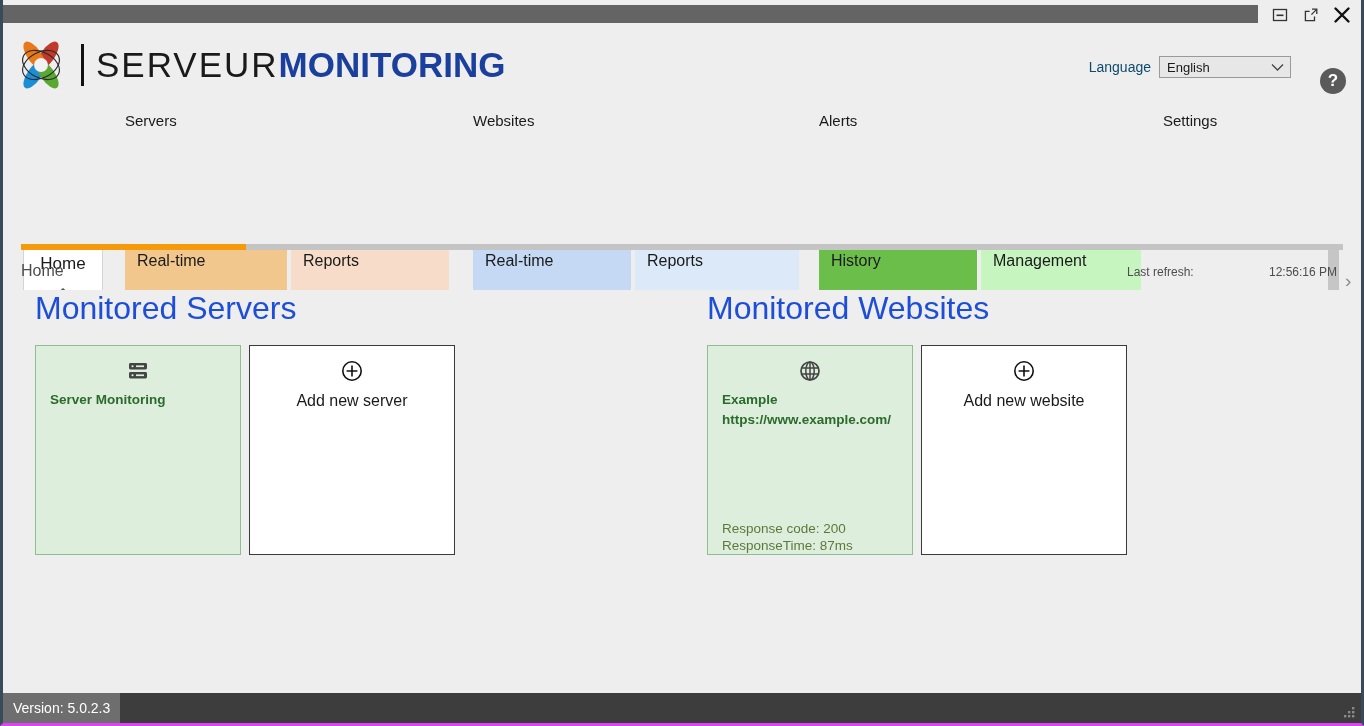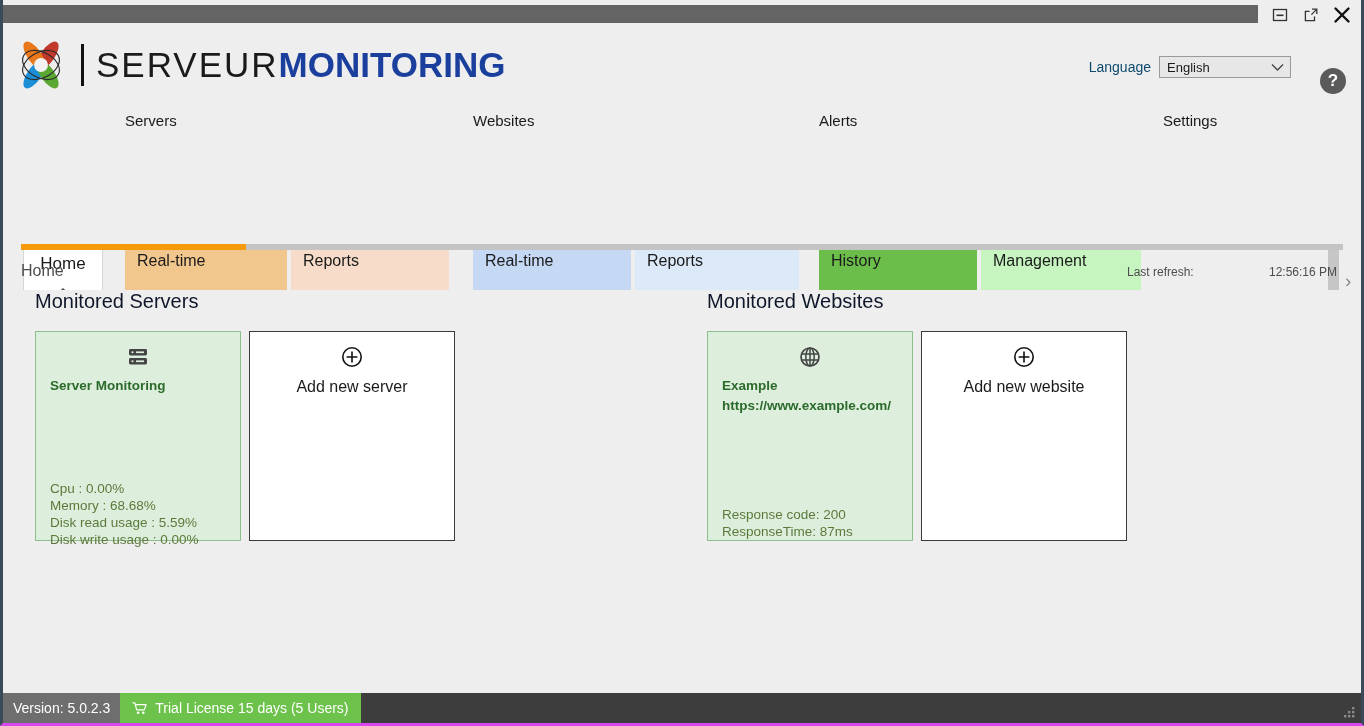--- a/index.html
+++ b/index.html
@@ -163,21 +163,21 @@
   .refresh-time { width: 90px; text-align: right; }
 
   
   .content {
     position: absolute; top: 290px; left: 0;
     width: 1358px; height: 400px;
     background: #eeeeee;
   }
   .section { position: absolute; top: 0; }
   .section-title {
-    font-size: 20px; color: #0f172a; font-weight: 400;
+    font-size: 32px; color: #1d4ed8; font-weight: 400;
     margin: 0 0 18px 0;
   }
   .cards { display: flex; gap: 8px; }
   .card {
     width: 206px; height: 210px;
     box-sizing: border-box;
     position: relative;
     cursor: pointer;
   }
   .card-monitored {
@@ -402,26 +402,20 @@
             <svg width="22" height="22" viewBox="0 0 22 22">
               <rect x="2" y="3" width="18" height="6.5" rx="1.4" fill="#444"></rect>
               <rect x="2" y="12" width="18" height="6.5" rx="1.4" fill="#444"></rect>
               <circle cx="5.5" cy="6.25" r="1.1" fill="#ddeedd"></circle>
               <circle cx="5.5" cy="15.25" r="1.1" fill="#ddeedd"></circle>
               <rect x="9" y="5.4" width="8" height="1.7" fill="#ddeedd"></rect>
               <rect x="9" y="14.4" width="8" height="1.7" fill="#ddeedd"></rect>
             </svg>
           </div>
           <div class="card-title">Server Monitoring</div>
-          <div class="card-stats server">
-            <div>Cpu : 0.00%</div>
-            <div>Memory : 68.68%</div>
-            <div>Disk read usage : 5.59%</div>
-            <div>Disk write usage : 0.00%</div>
-          </div>
         </div>
 
         <div class="card card-add">
           <div class="card-icon-top">
             <svg class="plus-icon" viewBox="0 0 22 22">
               <circle cx="11" cy="11" r="9.2" fill="none" stroke="#111" stroke-width="1.6"></circle>
               <path d="M11 5.6 V16.4 M5.6 11 H16.4" stroke="#111" stroke-width="1.6"></path>
             </svg>
           </div>
           <div class="card-add-label">Add new server</div>
@@ -461,28 +455,20 @@
           </div>
           <div class="card-add-label">Add new website</div>
         </div>
 
       </div>
     </div>
   </div>
 
   <div class="statusbar">
     <div class="sb-version">Version: 5.0.2.3</div>
-    <div class="sb-license">
-      <svg width="16" height="15" viewBox="0 0 34 30">
-        <path d="M2 3 H6 L10 18 H26 L30 7 H8" fill="none" stroke="#ffffff" stroke-width="2.6" stroke-linejoin="round" stroke-linecap="round"></path>
-        <circle cx="13" cy="24" r="2.8" fill="#ffffff"></circle>
-        <circle cx="24" cy="24" r="2.8" fill="#ffffff"></circle>
-      </svg>
-      <span>Trial License 15 days (5 Users)</span>
-    </div>
     <div class="sb-fill"></div>
     <svg class="resize-grip" viewBox="0 0 14 14">
       <rect x="10" y="2" width="2.4" height="2.4" fill="#8a8a8a"></rect>
       <rect x="10" y="6" width="2.4" height="2.4" fill="#8a8a8a"></rect>
       <rect x="6" y="6" width="2.4" height="2.4" fill="#8a8a8a"></rect>
       <rect x="10" y="10" width="2.4" height="2.4" fill="#8a8a8a"></rect>
       <rect x="6" y="10" width="2.4" height="2.4" fill="#8a8a8a"></rect>
       <rect x="2" y="10" width="2.4" height="2.4" fill="#8a8a8a"></rect>
     </svg>
   </div>

